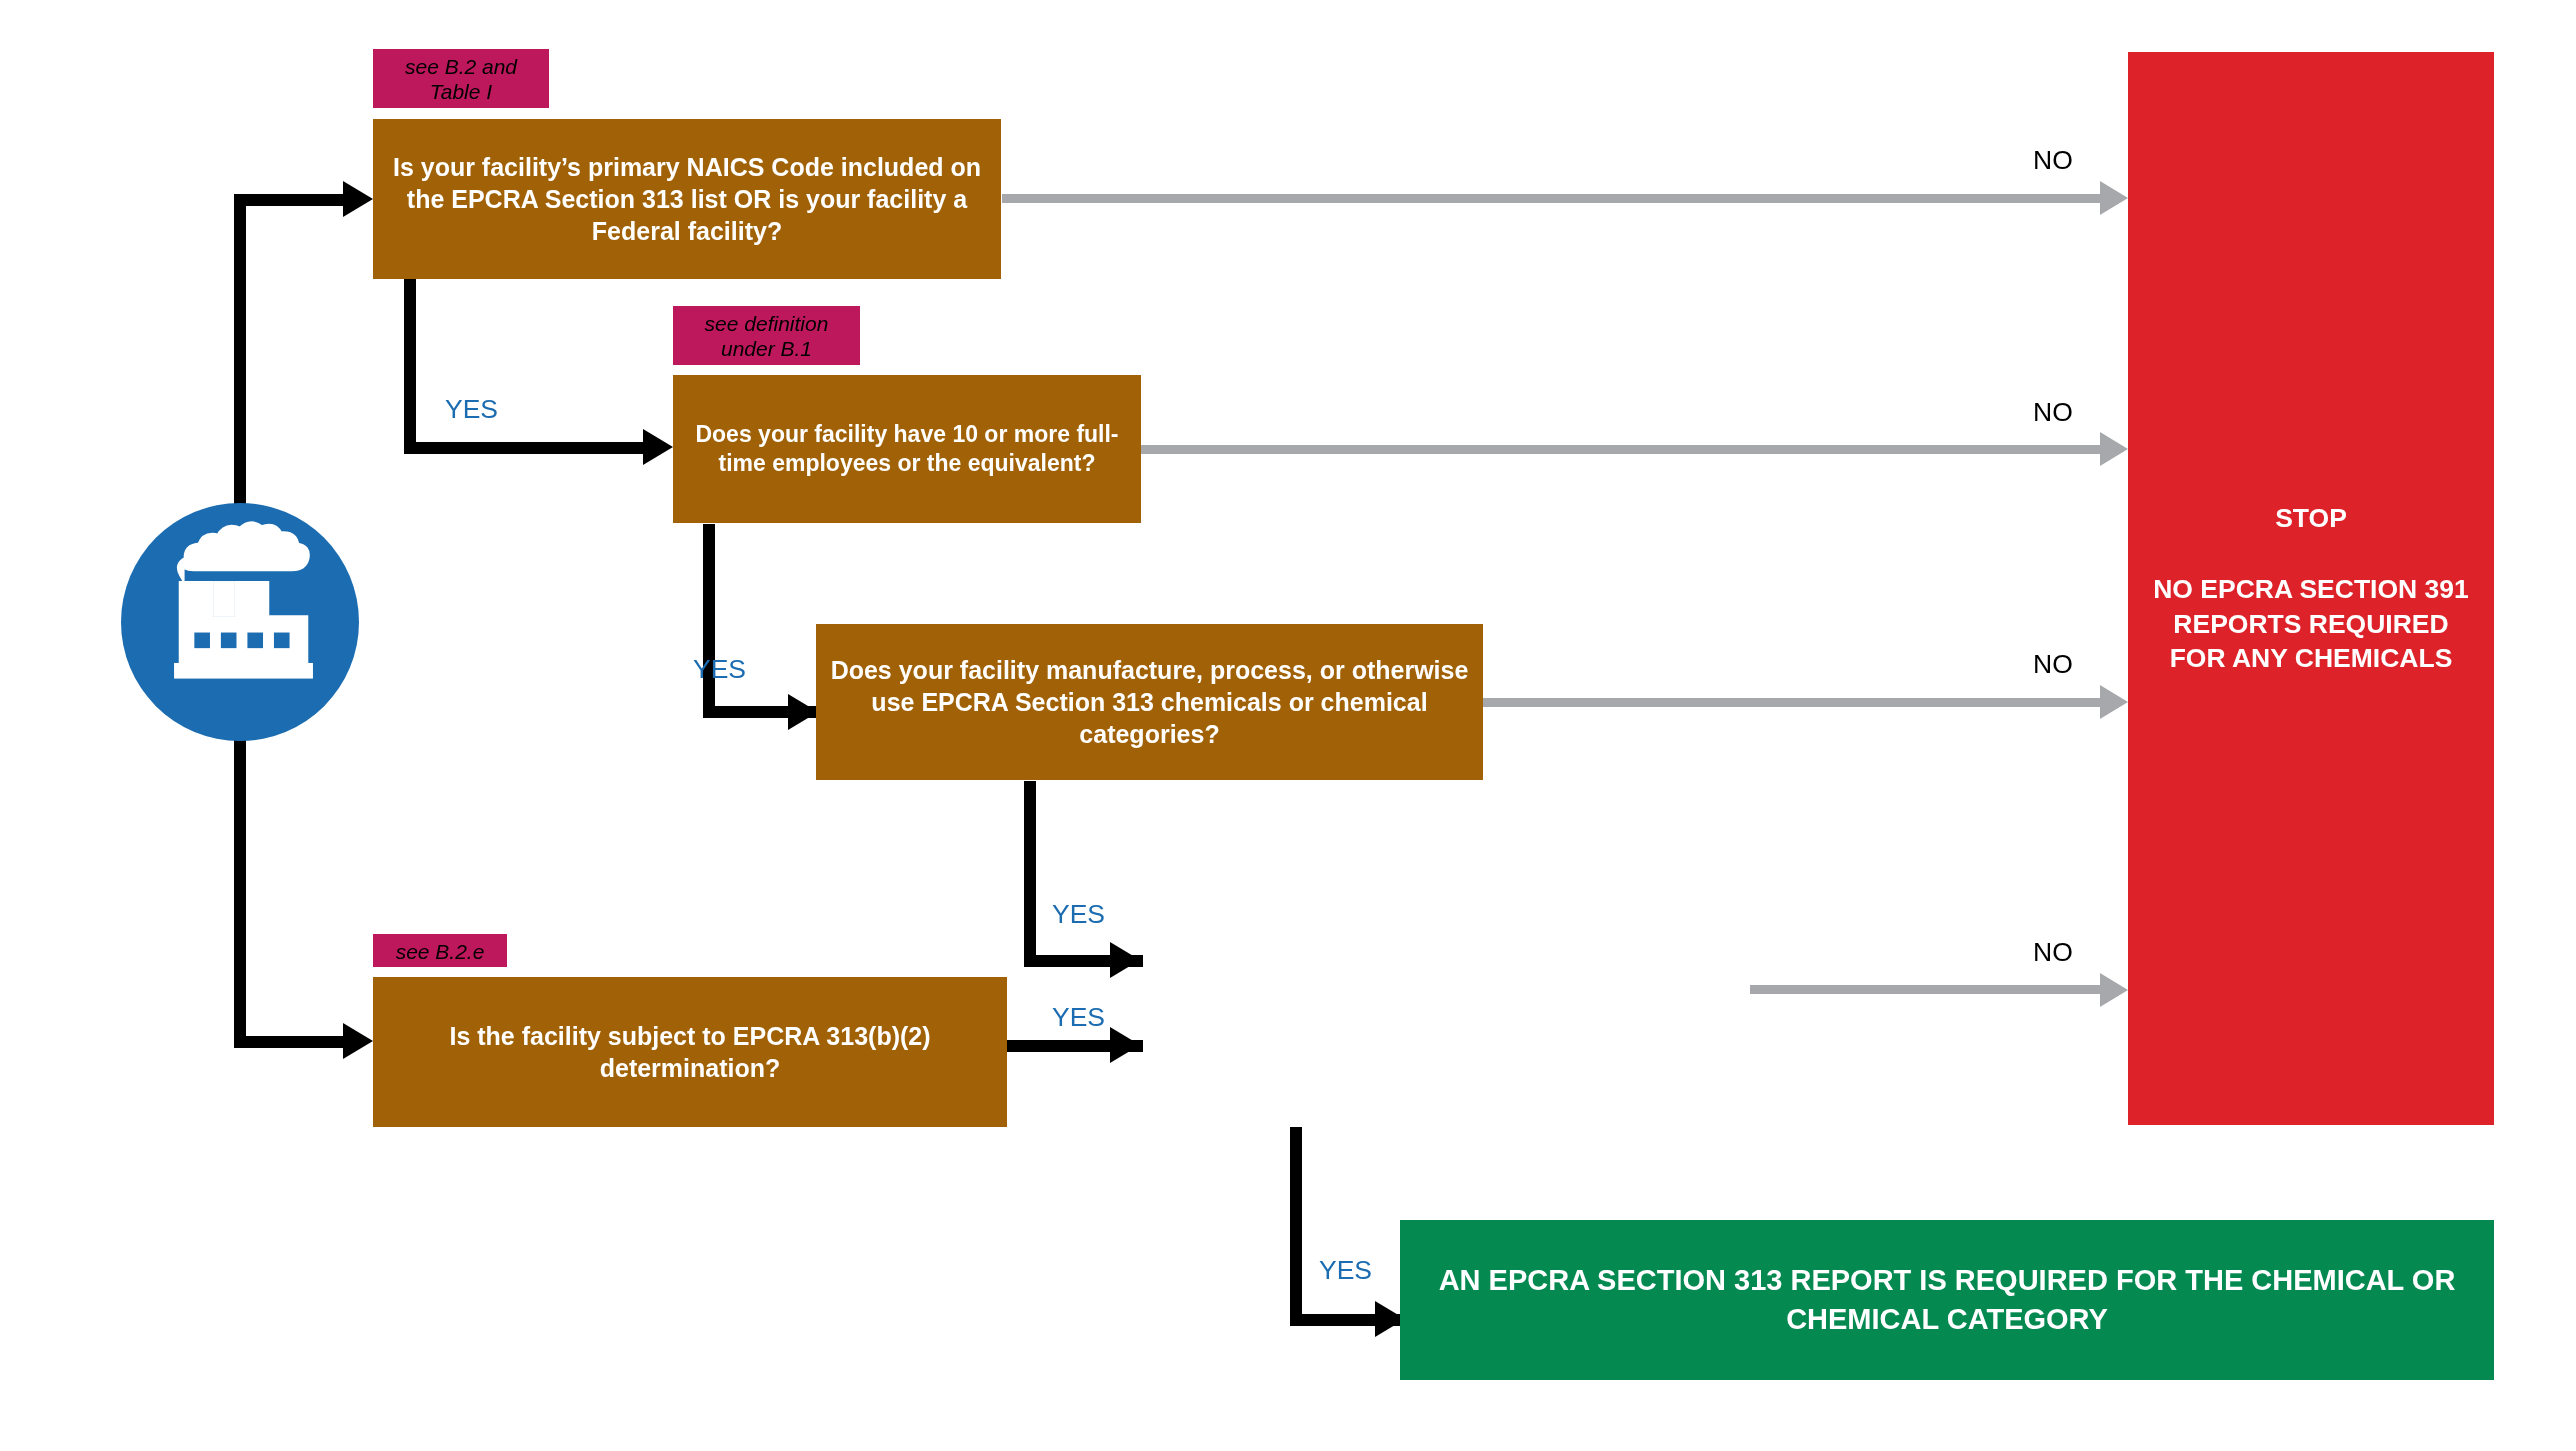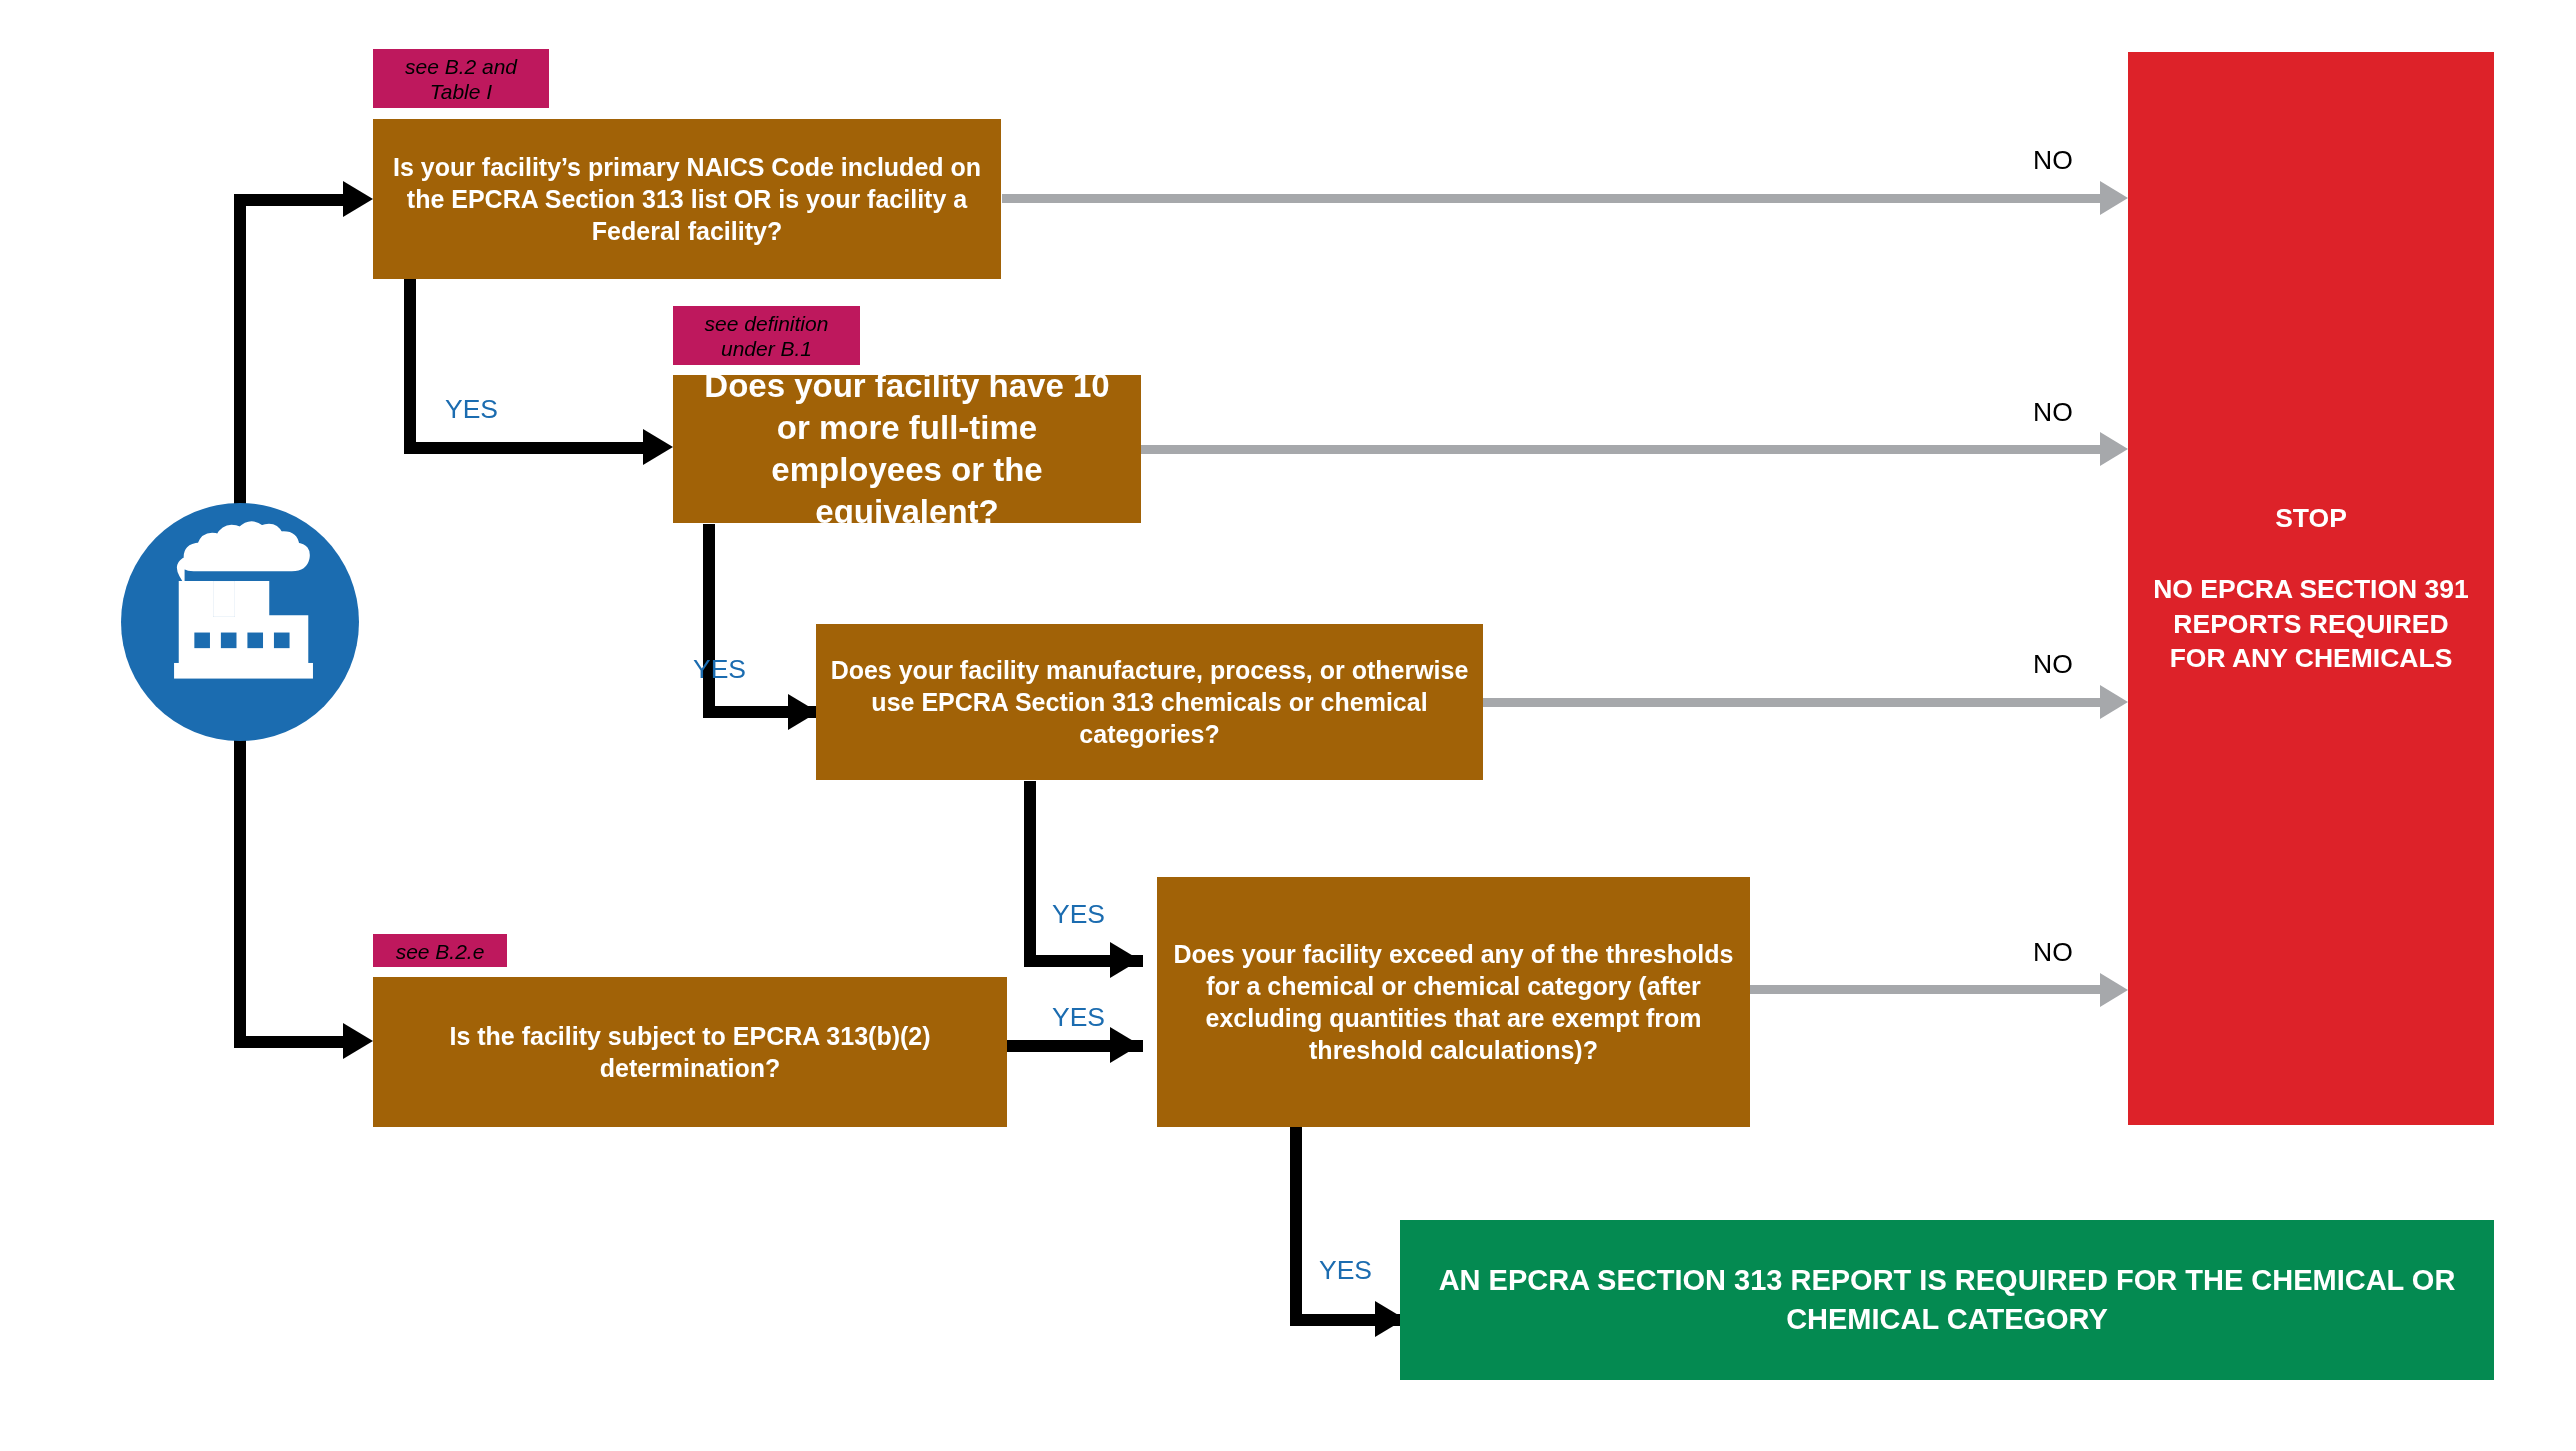--- a/index.html
+++ b/index.html
@@ -154,21 +154,21 @@
   <div class="edge-label no" style="left:2033px; top:145px; font-size:26.5px;">NO</div>
 
   <div class="vline black" style="left:404px; top:279px; width:11.7px; height:174px;"></div>
   <div class="hline black" style="left:404px; top:442px; width:244px; height:11.7px;"></div>
   <div class="arrow black-r" style="left:643px; top:429px;"></div>
   <div class="edge-label yes" style="left:445px; top:394px; font-size:26.5px;">YES</div>
 
   <div class="tab" style="left:673px; top:306px; width:187px; font-size:21px;">see definition
 under B.1</div>
 
-  <div class="box blue" style="left:673px; top:375px; width:468px; height:148px; font-size:33px;">
+  <div class="box blue" style="left:673px; top:375px; width:468px; height:148px; font-size:23px;">
     <span class="box-text">Does your facility have 10 or more full-time employees or the equivalent?</span>
   </div>
 
   <div class="hline grey" style="left:1141px; top:445px; width:961px; height:9.4px;"></div>
   <div class="arrow grey-r" style="left:2100px; top:432px;"></div>
   <div class="edge-label no" style="left:2033px; top:397px; font-size:26.5px;">NO</div>
 
   <div class="vline black" style="left:703px; top:524px; width:11.7px; height:194px;"></div>
   <div class="hline black" style="left:703px; top:706px; width:119px; height:11.7px;"></div>
   <div class="arrow black-r" style="left:788px; top:694px;"></div>
@@ -194,23 +194,20 @@
     <span class="box-text">Is the facility subject to EPCRA 313(b)(2) determination?</span>
   </div>
 
   <div class="hline black" style="left:234px; top:1036px; width:113px; height:11.7px;"></div>
   <div class="arrow black-r" style="left:343px; top:1023px;"></div>
 
   <div class="hline black" style="left:1007px; top:1040px; width:136px; height:11.7px;"></div>
   <div class="arrow black-r" style="left:1110px; top:1027px;"></div>
   <div class="edge-label yes" style="left:1052px; top:1002px; font-size:26.5px;">YES</div>
 
-  <div class="box blue" style="left:1157px; top:877px; width:593px; height:250px; font-size:25px;">
-    <span class="box-text">Does your facility exceed any of the thresholds for a chemical or chemical category (after excluding quantities that are exempt from threshold calculations)?</span>
-  </div>
 
   <div class="hline grey" style="left:1750px; top:985px; width:352px; height:9.4px;"></div>
   <div class="arrow grey-r" style="left:2100px; top:973px;"></div>
   <div class="edge-label no" style="left:2033px; top:937px; font-size:26.5px;">NO</div>
 
   <div class="vline black" style="left:1290px; top:1127px; width:11.7px; height:198px;"></div>
   <div class="hline black" style="left:1290px; top:1314px; width:119px; height:11.7px;"></div>
   <div class="arrow black-r" style="left:1375px; top:1301px;"></div>
   <div class="edge-label yes" style="left:1319px; top:1255px; font-size:26.5px;">YES</div>
 

